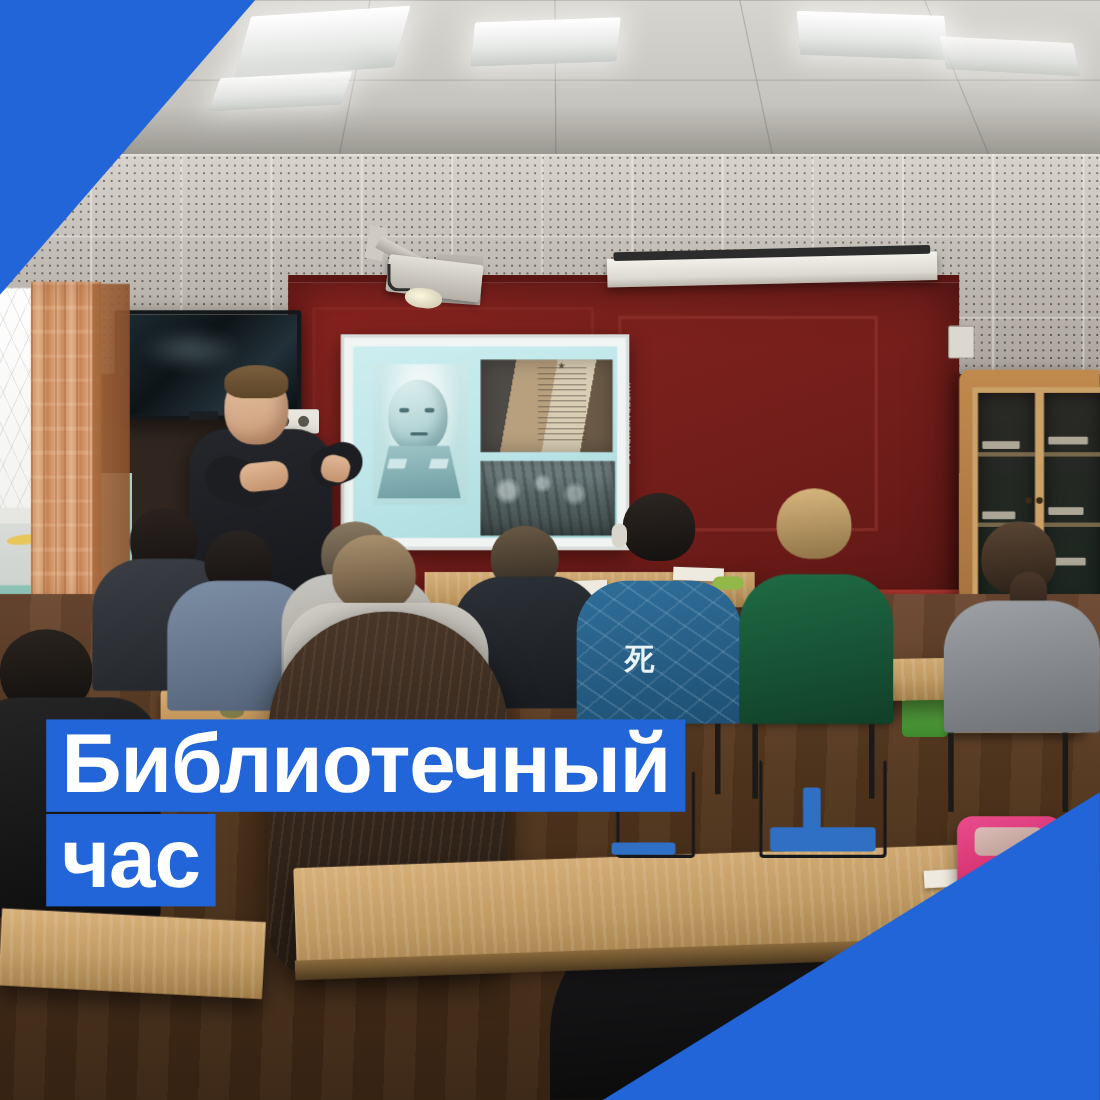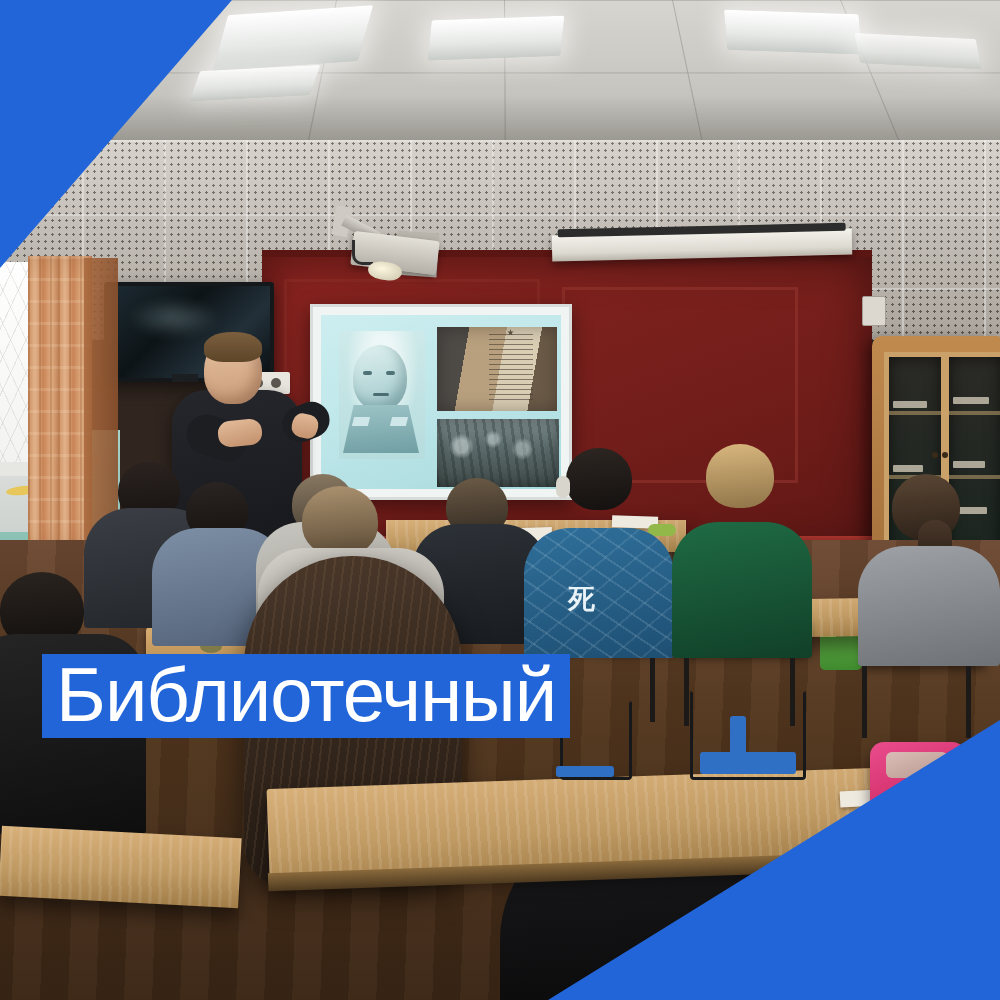--- a/index.html
+++ b/index.html
@@ -296,21 +296,21 @@
   .st .b{position:absolute;border-radius:46px 46px 4px 4px;}
 
   
   .tri-tl{position:absolute;left:0;top:0;width:232px;height:268px;}
   .tri-br{position:absolute;right:0;bottom:0;width:452px;height:280px;}
 
   .title-wrap{position:absolute;left:42px;top:654px;}
   .title-line{
     display:table;
     color:#fff;
-    font-weight:400;
+    font-weight:700;
     font-size:76px;
     line-height:78px;
     letter-spacing:-1px;
     padding:2px 14px 4px 14px;
     white-space:nowrap;
   }
   .title-line + .title-line{margin-top:2px;}
 </style>
 </head>
 <body>
@@ -554,15 +554,16 @@
 
   <svg class="tri-tl" viewBox="0 0 232 268" preserveAspectRatio="none">
     <polygon points="0,0 232,0 0,268" fill="#2265D8"></polygon>
   </svg>
   <svg class="tri-br" viewBox="0 0 452 280" preserveAspectRatio="none">
     <polygon points="452,0 452,280 0,280" fill="#2265D8"></polygon>
   </svg>
 
   <div class="title-wrap">
     <div class="title-line" style="background:#2265D8;">Библиотечный</div>
+    <div class="title-line" style="background:#2265D8;">час</div>
   </div>
 
 </div>
 
 </body></html>

